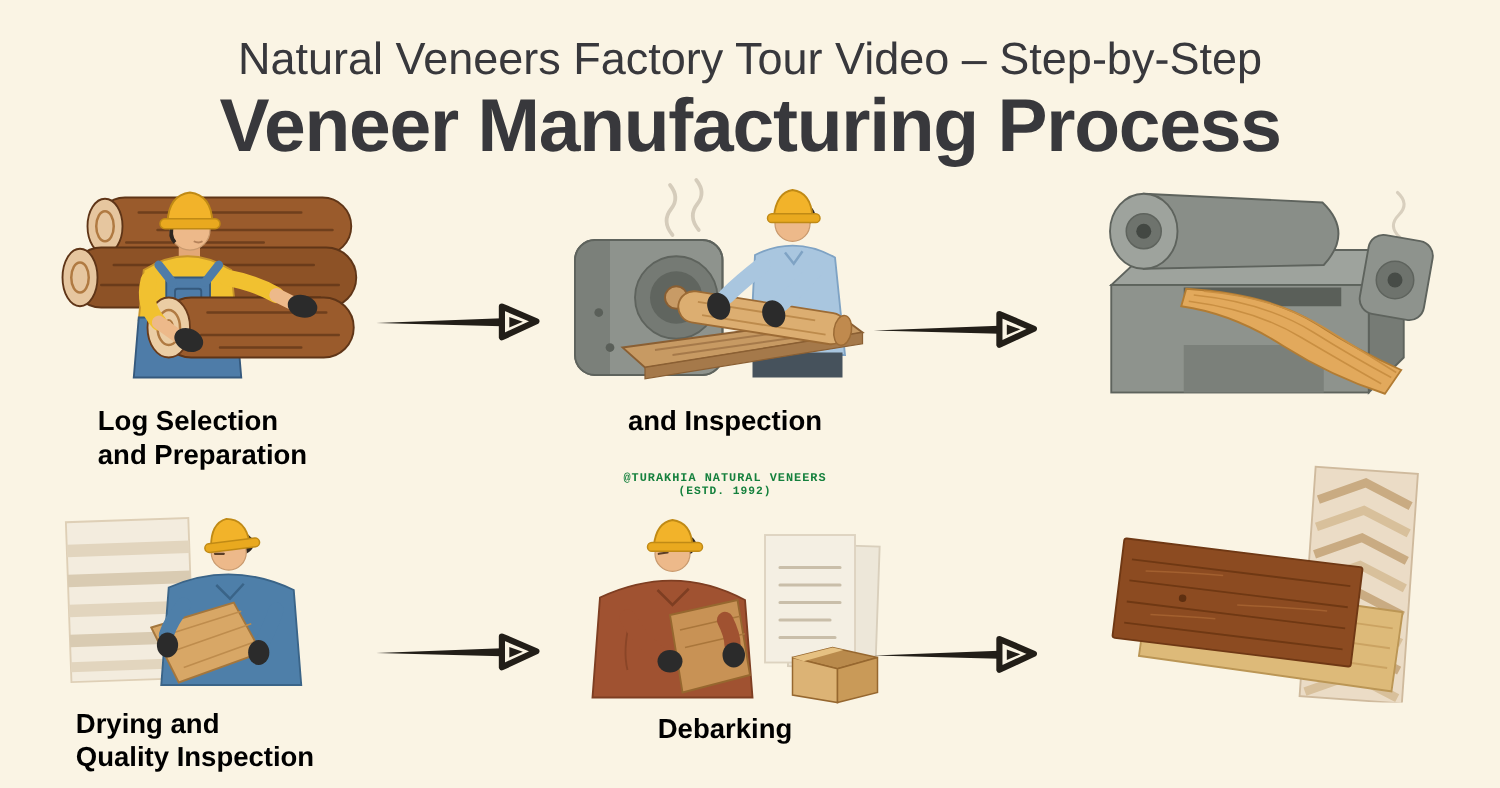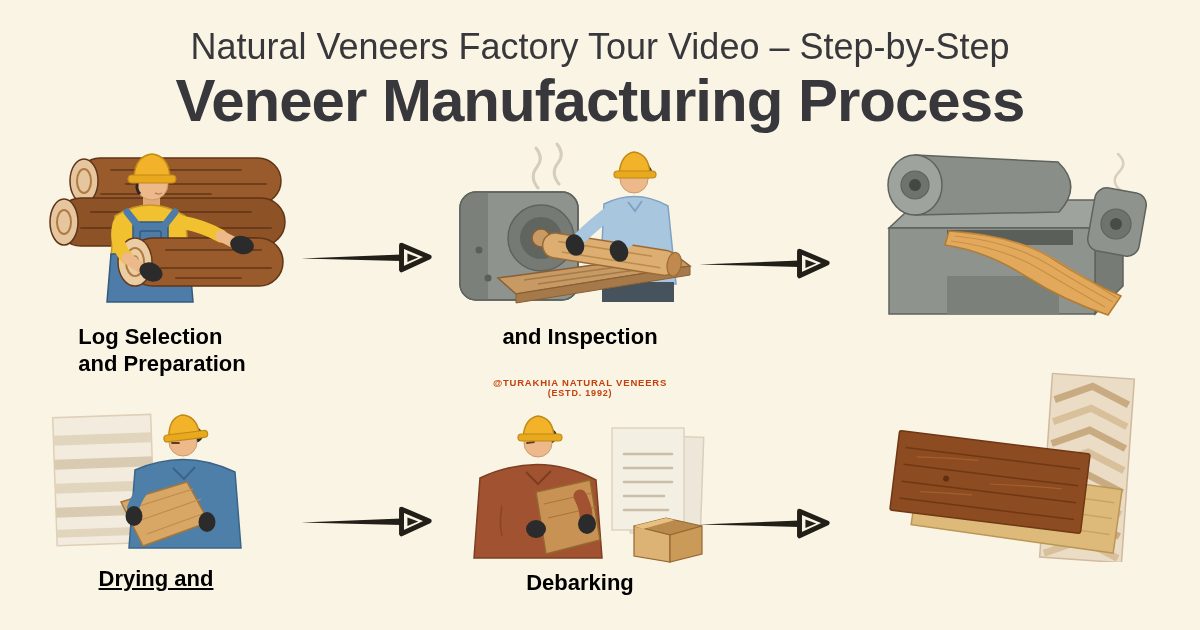--- a/index.html
+++ b/index.html
@@ -19,31 +19,31 @@
   }
   .step { position:absolute; display:flex; flex-direction:column; align-items:center; }
   .step svg { display:block; }
   .step-label {
     margin-top:5px; text-align:left;
     font-size:22px; line-height:27px; font-weight:700; color:#000000;
   }
   #step1 { left:22px;  top:132px; width:280px; }
   #step2 { left:442px; top:132px; width:276px; }
   #step3 { left:852px; top:138px; width:306px; }
-  #step4 { left:25px;  top:408px; width:262px;text-decoration:underline; }
+  #step4 { left:25px;  top:408px; width:262px; }
   #step5 { left:438px; top:406px; width:284px; }
   #step6 { left:862px; top:372px; width:292px; }
   .arrow { position:absolute; width:138px; height:40px; }
   #arrow1 { left:299px; top:237px; }
   #arrow2 { left:697px; top:243px; }
   #arrow3 { left:299px; top:501px; }
   #arrow4 { left:697px; top:503px; }
   .watermark {
     position:absolute; left:440px; top:377px; width:280px; text-align:center;
-    color:#c2410c; font-weight:700;
+    color:#15803d; font-weight:700;font-family:Liberation Mono, monospace;
   }
   .wm-line1 { font-size:9.5px; letter-spacing:0.8px; }
   .wm-line2 { font-size:9px; letter-spacing:0.8px; }
 </style>
 </head>
 <body style="background: rgb(250, 244, 228);">
 
 <div class="title-line1">Natural Veneers Factory Tour Video – Step-by-Step</div>
 <div class="title-line2">Veneer Manufacturing Process</div>
 
@@ -217,20 +217,21 @@
     </g>
     <g>
       <path d="M112,76 Q102,88 98,100" stroke="#4E7FA9" stroke-width="12" fill="none" stroke-linecap="round"></path>
       <ellipse cx="99" cy="108" rx="8.5" ry="10" fill="#2B2B2B"></ellipse>
       <path d="M186,80 Q180,96 175,106" stroke="#4E7FA9" stroke-width="12" fill="none" stroke-linecap="round"></path>
       <ellipse cx="172" cy="114" rx="8.5" ry="10" fill="#2B2B2B"></ellipse>
     </g>
   </svg>
   <div class="step-label">
     <div>Drying and</div>
+    <div>Quality Inspection</div>
   </div>
 </div>
 
 <div class="step" id="step5">
   <svg width="272" height="158" viewBox="0 0 272 158">
     <g>
       <rect x="188" y="30" width="70" height="98" fill="#EDE7D9" stroke="#D9CFBC" stroke-width="1.5" transform="rotate(2 220 80)"></rect>
       <rect x="168" y="22" width="72" height="102" fill="#F4EFE3" stroke="#DDD3C0" stroke-width="1.5"></rect>
       <path d="M180,48 h48 M180,62 h48 M180,76 h48 M180,90 h40 M180,104 h44" stroke="#C9BEA9" stroke-width="2.5" stroke-linecap="round"></path>
     </g>

